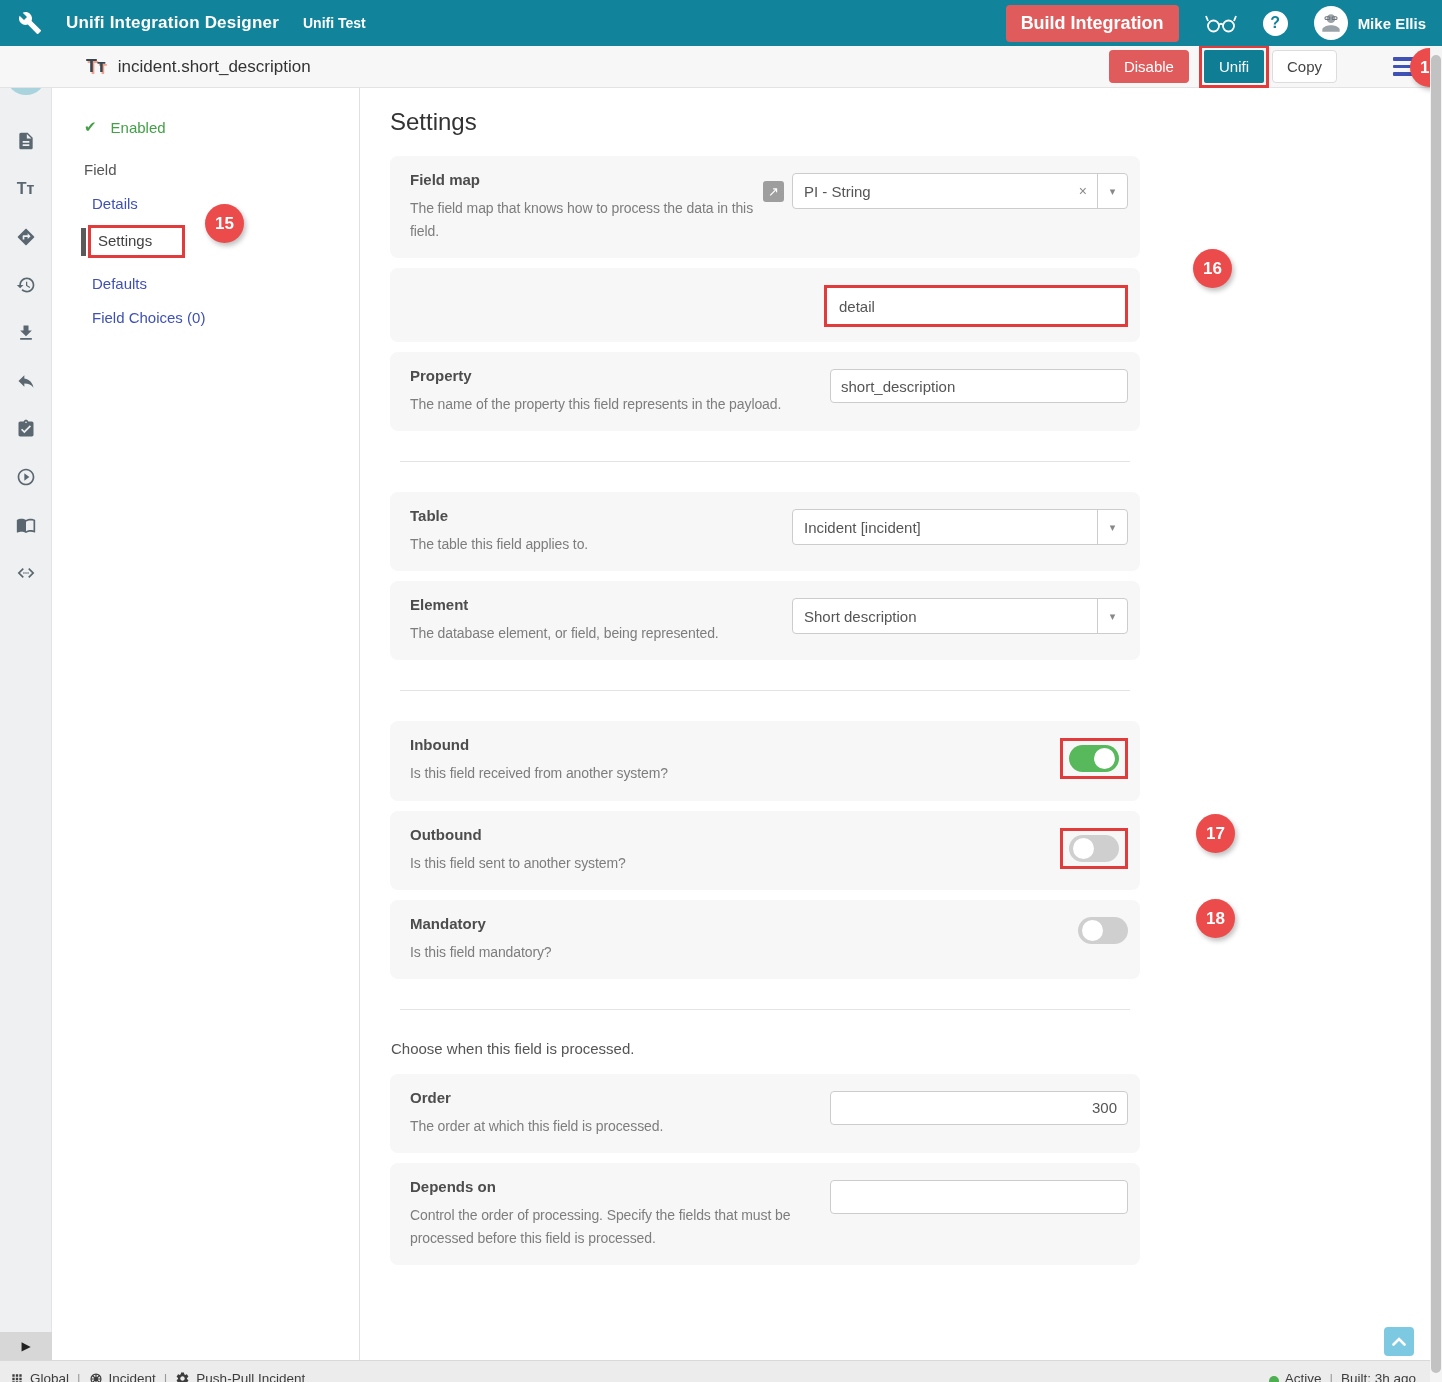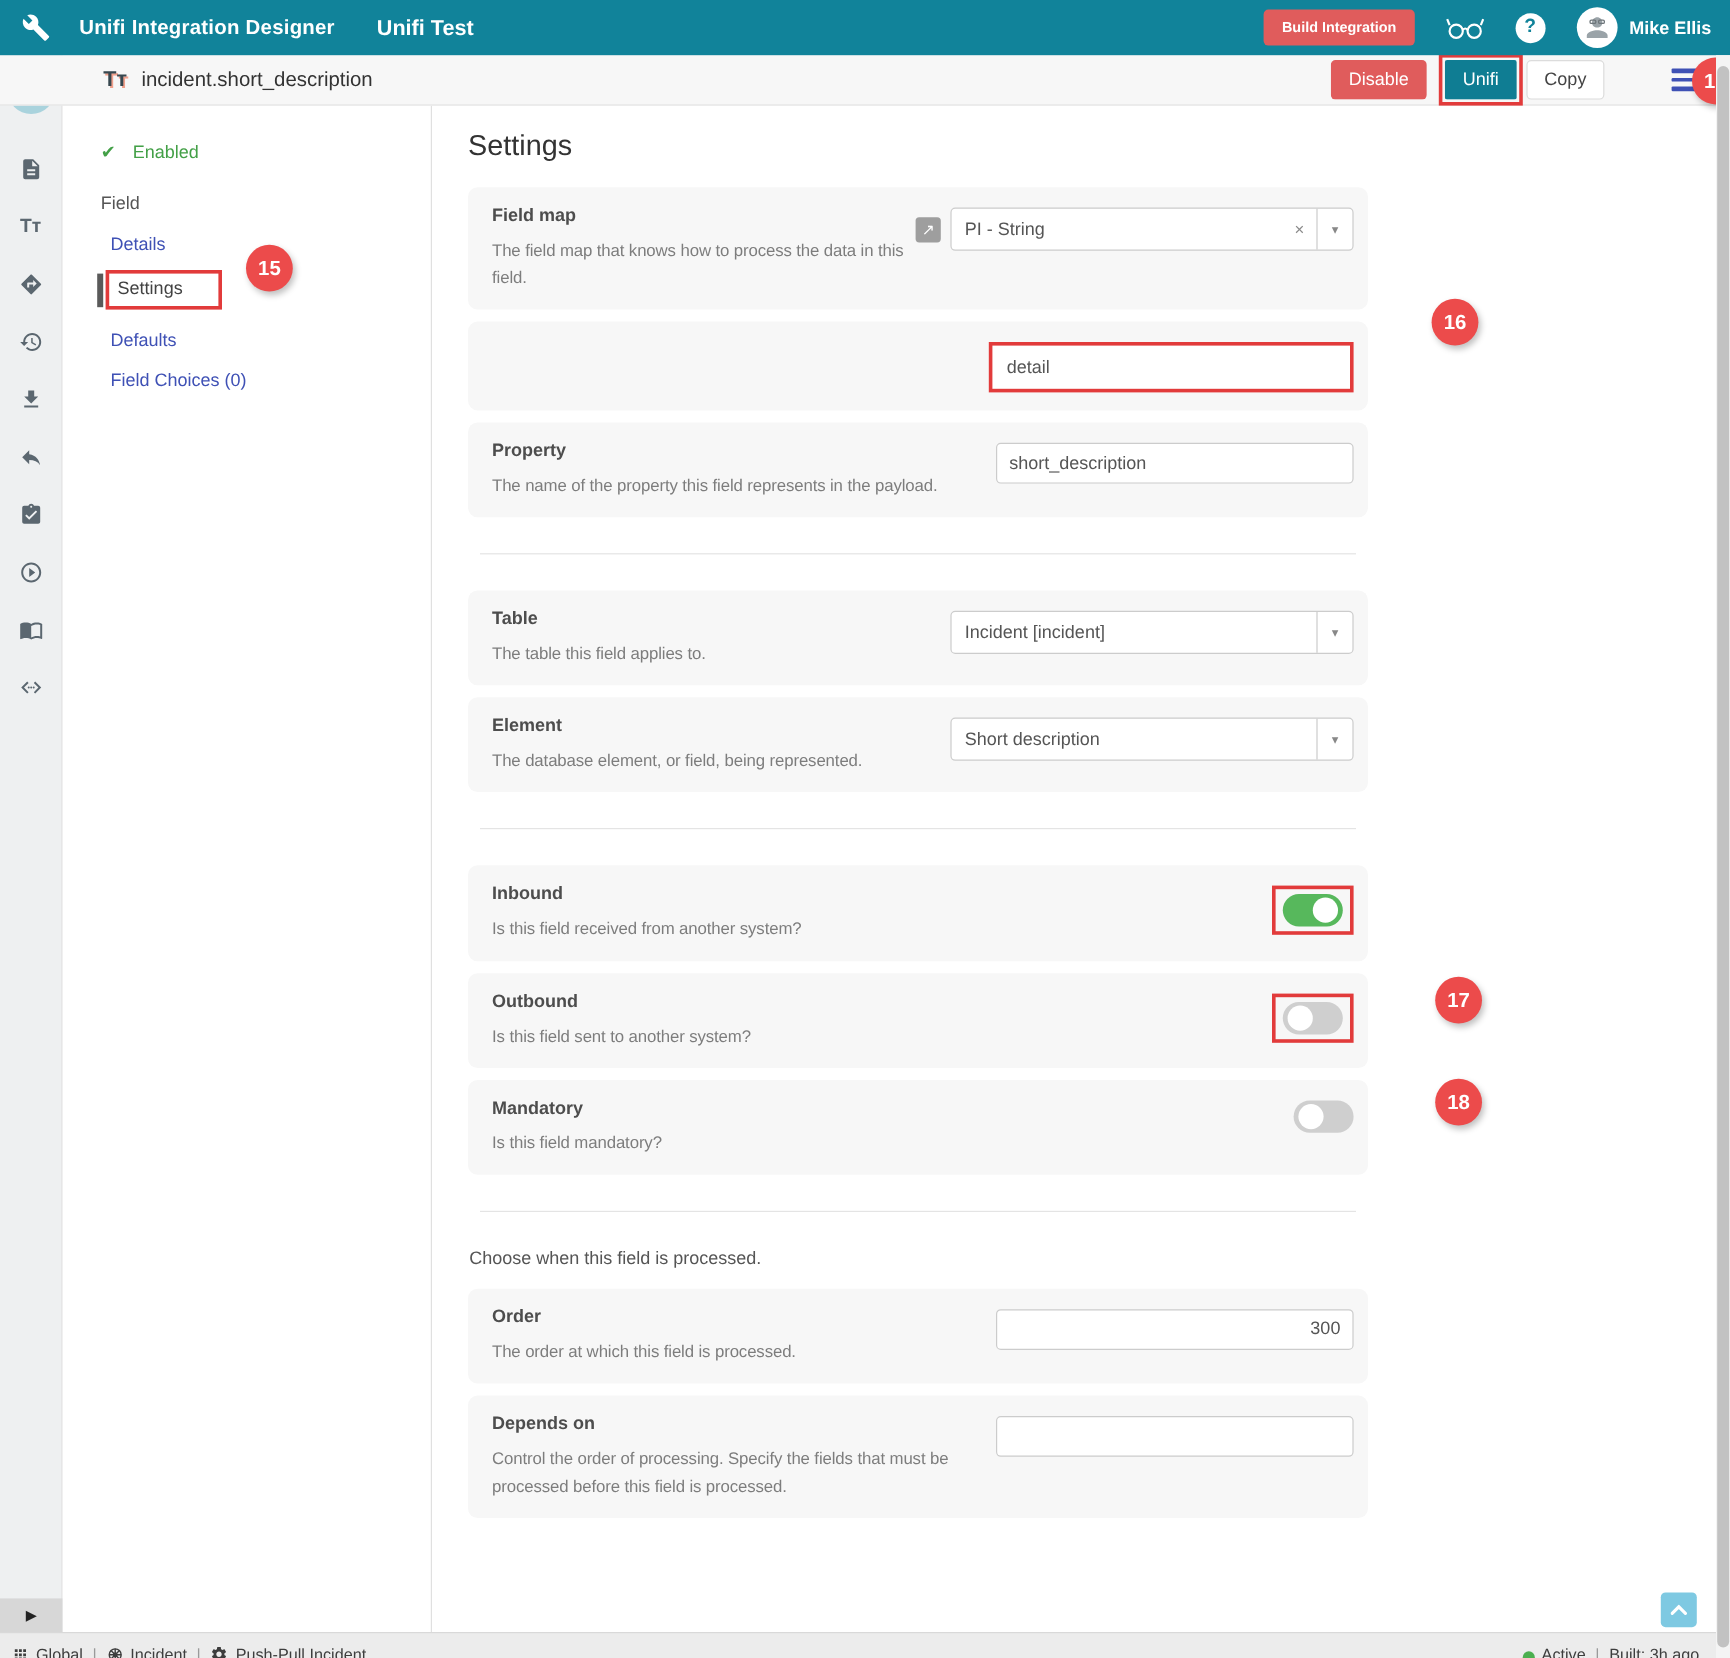--- a/index.html
+++ b/index.html
@@ -3,23 +3,23 @@
 <meta charset="utf-8">
 <style>
   * { box-sizing: border-box; margin: 0; padding: 0; }
   body { font-family: "Liberation Sans", sans-serif; background:#fff; }
   .screen { position:relative; width:1442px; height:1382px; background:#fff; overflow:hidden; }
 
   
   .topbar { position:absolute; top:0; left:0; width:100%; height:46px; background:#11839a; display:flex; align-items:center; color:#fff; z-index:5; }
   .wrench { margin-left:18px; display:flex; }
   .app-title { font-size:17px; font-weight:bold; margin-left:24px; letter-spacing:.2px; }
-  .app-env { font-size:18px; font-weight:600; margin-left:35px; }
+  .app-env { font-size:14px; font-weight:600; margin-left:24px; }
   .topbar-right { margin-left:auto; display:flex; align-items:center; gap:26px; margin-right:16px; }
-  .build-btn { background:#e05c5c; color:#fff; font-size:12px; font-weight:600; padding:8px 15px; border-radius:4px; border:none; cursor:pointer; }
+  .build-btn { background:#e05c5c; color:#fff; font-size:18px; font-weight:600; padding:8px 15px; border-radius:4px; border:none; cursor:pointer; }
   .glasses { display:flex; }
   .help-circle { width:25px; height:25px; border-radius:50%; background:#fff; color:#11839a; font-weight:bold; font-size:16px; display:flex; align-items:center; justify-content:center; cursor:pointer; }
   .userwrap { display:flex; align-items:center; gap:10px; }
   .avatar { width:34px; height:34px; border-radius:50%; background:#fff; display:flex; align-items:center; justify-content:center; overflow:hidden; }
   .user-name { font-size:15px; font-weight:600; }
 
   
   .toolbar { position:absolute; top:46px; left:0; width:100%; height:42px; background:#f7f7f7; border-bottom:1px solid #e3e3e3; display:flex; align-items:center; z-index:4; }
   .record-wrap { margin-left:86px; display:flex; align-items:center; gap:12px; }
   .tt-icon { font-weight:bold; font-size:18px; color:#37474f; text-shadow:1.5px 1.5px 0 #f0a08c; }

